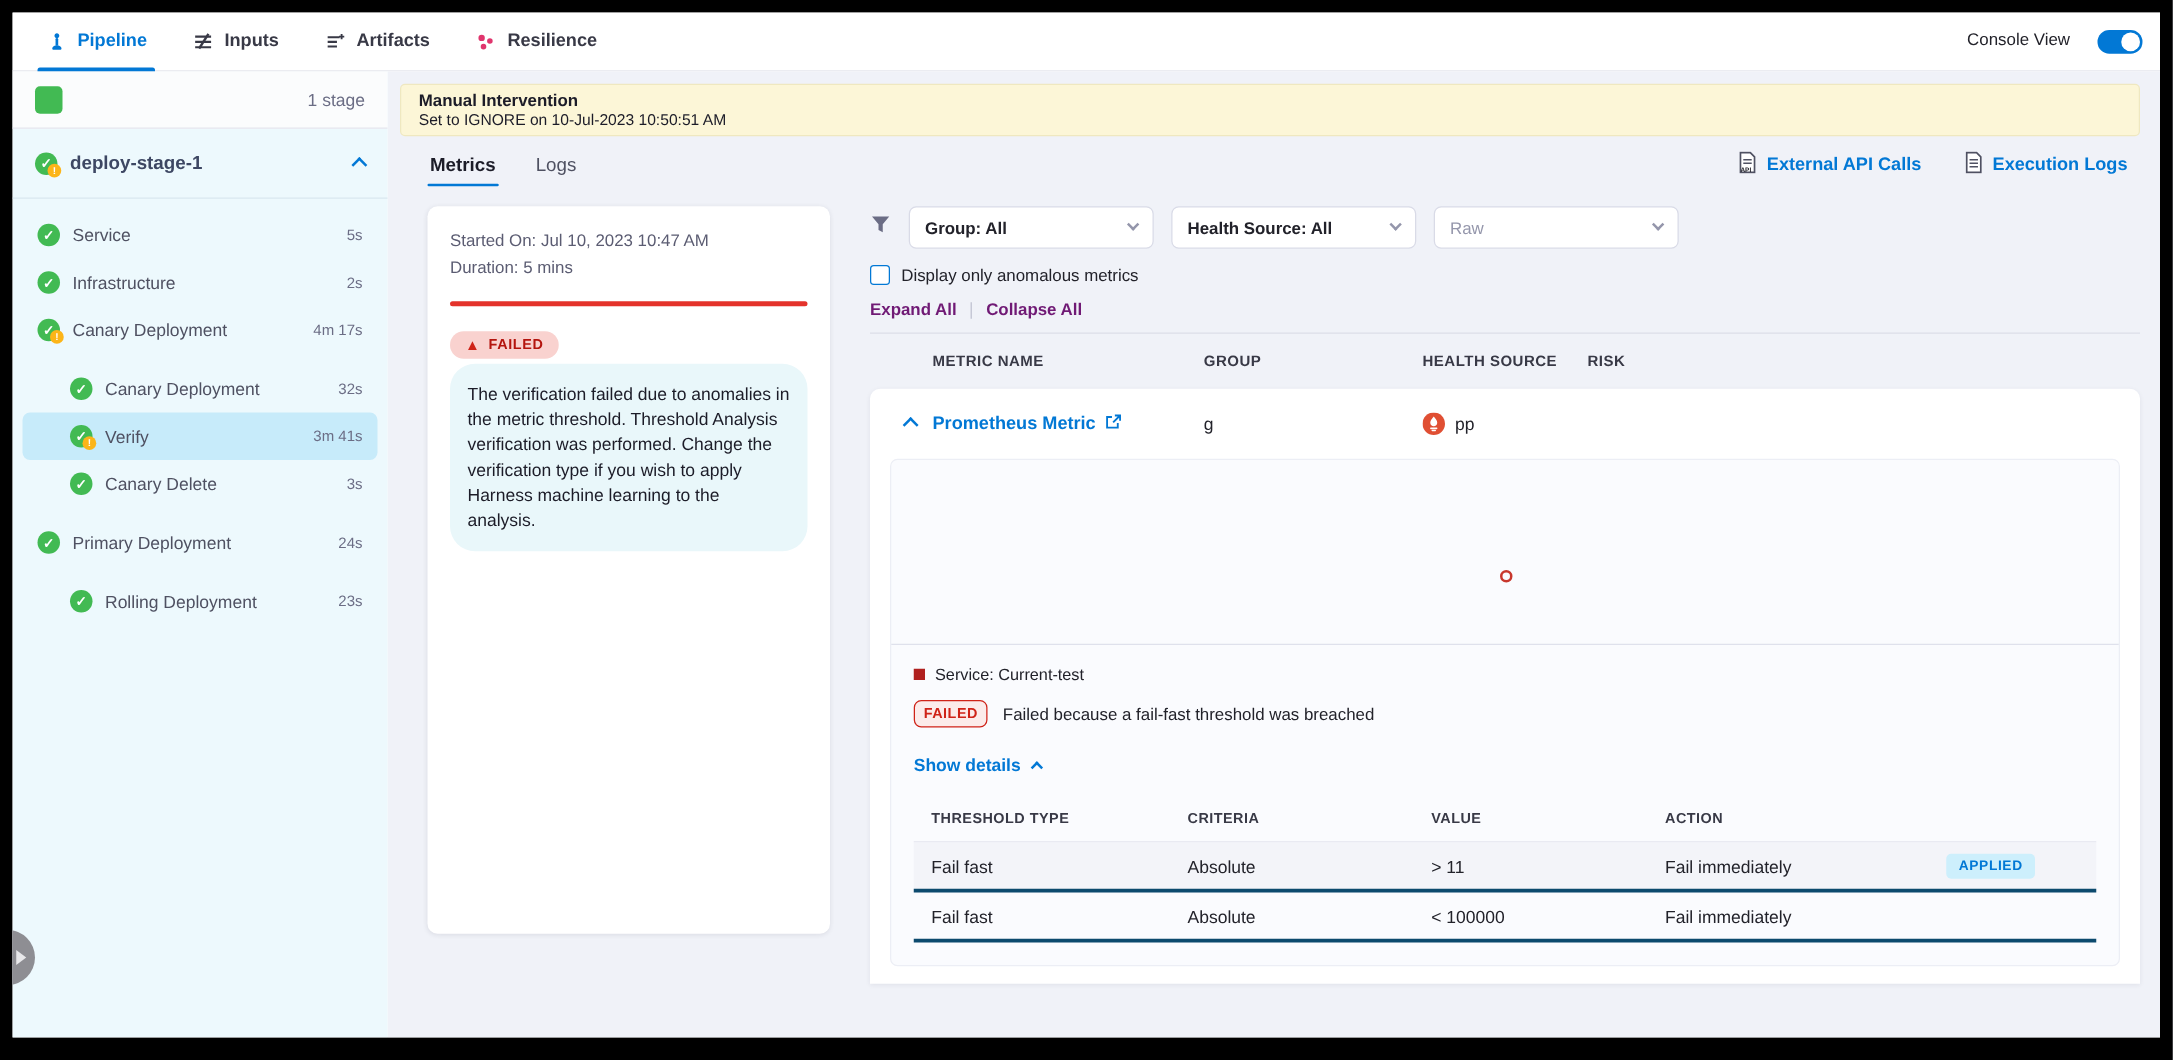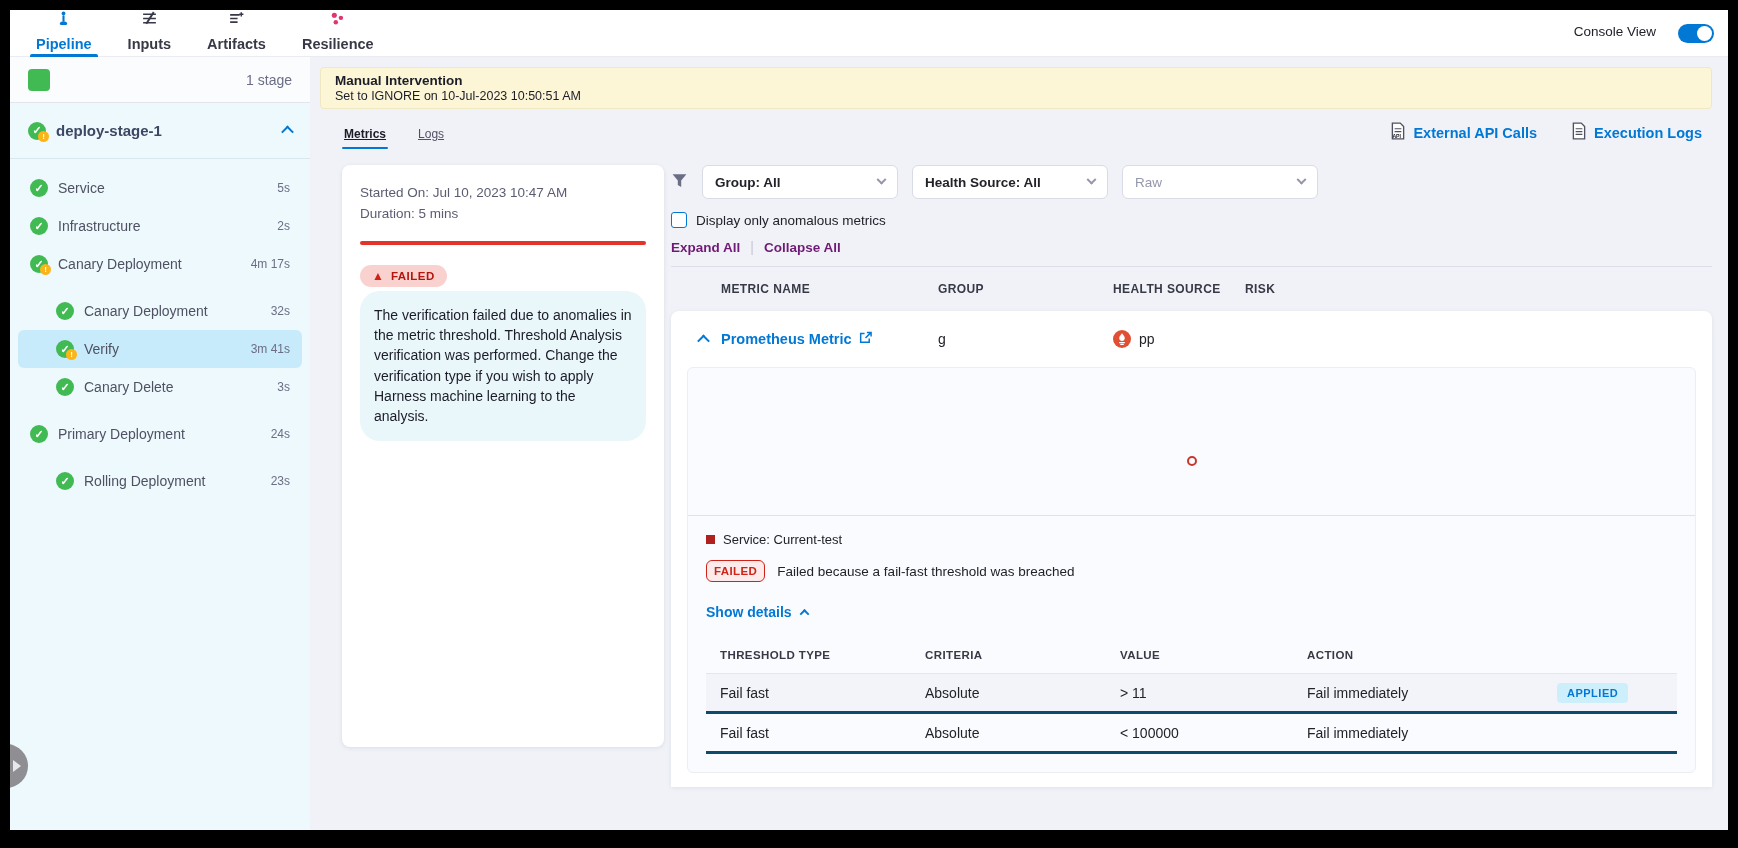--- a/index.html
+++ b/index.html
@@ -1,21 +1,21 @@
 <!DOCTYPE html>
 <html><head>
 <meta charset="utf-8">
 <style>
   * { margin:0; padding:0; box-sizing:border-box; }
   html,body { width:1738px; height:848px; background:#000; font-family:"Liberation Sans", sans-serif; }
   .frame { position:absolute; left:10px; top:10px; width:1718px; height:820px; background:#fff; overflow:hidden; display:flex; flex-direction:column; }
 
   
   .topnav { height:47px; flex:0 0 47px; background:#fff; display:flex; align-items:center; padding:0 14px 0 20px; border-bottom:1px solid #ebecf1; position:relative; z-index:5; }
-  .nav-tab { display:flex; align-items:center; gap:8px; height:47px; padding:0 6px; margin-right:24px; font-size:14.5px; font-weight:bold; color:#383946; position:relative; cursor:pointer;flex-direction:column; }
+  .nav-tab { display:flex; align-items:center; gap:8px; height:47px; padding:0 6px; margin-right:24px; font-size:14.5px; font-weight:bold; color:#383946; position:relative; cursor:pointer; }
   .nav-tab .nicon { width:18px; height:18px; display:flex; align-items:center; justify-content:center; }
   .nav-tab.active { color:#0278d5; }
   .nav-tab.active::after { content:""; position:absolute; left:0; right:0; bottom:0; height:3px; background:#0278d5; border-radius:2px 2px 0 0; }
   .nav-right { margin-left:auto; display:flex; align-items:flex-start; gap:22px; }
   .console-label { font-size:13.5px; color:#22222a; }
   .toggle { width:36px; height:19px; border-radius:10px; background:#0278d5; position:relative; cursor:pointer; }
   .toggle .knob { position:absolute; width:15px; height:15px; border-radius:50%; background:#fff; top:2px; right:2px; }
 
   
   .body-row { flex:1; display:flex; min-height:0; }
@@ -40,27 +40,27 @@
   .side-handle { position:absolute; left:-26px; bottom:42px; width:44px; height:44px; border-radius:50%; background:#8e8e93; display:flex; align-items:center; justify-content:center; color:#fff; cursor:pointer; }
   .side-handle .tri { margin-left:22px; width:0; height:0; border-left:8px solid #e8e8ea; border-top:6px solid transparent; border-bottom:6px solid transparent; }
 
   
   .main { flex:1; background:#f0f2f8; display:flex; flex-direction:column; min-width:0; }
   .banner { margin:10px 16px 0 10px; background:#fcf6d7; border:1px solid #efe8c0; border-radius:4px; padding:5px 14px; }
   .banner-title { font-size:13.5px; font-weight:bold; color:#1c1c28; }
   .banner-sub { font-size:12.5px; color:#1c1c28; margin-top:1px; }
 
   .tabs-row { display:flex; align-items:flex-end; padding:0 26px 0 32px; height:44px; }
-  .tab { font-size:12px; color:#4f5162; padding:0 2px 12px 2px; margin-right:28px; position:relative; cursor:pointer;text-decoration:underline; }
+  .tab { font-size:15px; color:#4f5162; padding:0 2px 12px 2px; margin-right:28px; position:relative; cursor:pointer; }
   .tab.active { font-weight:bold; color:#1c1c28; }
   .tab.active::after { content:""; position:absolute; left:0; right:0; bottom:4px; height:2.5px; background:#0278d5; border-radius:2px; }
   .tabs-links { margin-left:auto; display:flex; align-items:center; gap:34px; padding-bottom:10px; }
   .blue-link { display:flex; align-items:center; gap:7px; color:#0278d5; font-size:14.5px; font-weight:bold; cursor:pointer; }
 
-  .content-row { display:flex; gap:7px; padding:12px 16px 0 32px; align-items:flex-start; }
+  .content-row { display:flex; gap:32px; padding:12px 16px 0 32px; align-items:flex-start; }
 
   
   .summary-card { width:322px; flex:0 0 322px; background:#fff; border-radius:8px; box-shadow:0 1px 4px rgba(40,41,61,.10); padding:18px; height:582px; }
   .sum-line { font-size:13.5px; color:#5b5c72; line-height:1.55; }
   .sum-bar { height:4px; background:#e4332b; border-radius:2px; margin:16px 0 0 0; }
   .failed-pill { margin-top:20px; display:inline-flex; align-items:center; gap:7px; background:#f9d2cf; border-radius:14px; padding:5px 12px; }
   .failed-pill .warn-tri { color:#cf2318; font-size:12px; line-height:1; }
   .failed-pill .txt { font-size:11.5px; font-weight:bold; color:#b4150e; letter-spacing:.5px; }
   .sum-msg { margin-top:4px; background:#e9f7fa; border-radius:20px; padding:14px; font-size:14px; color:#1c1c28; line-height:1.45; }
 

